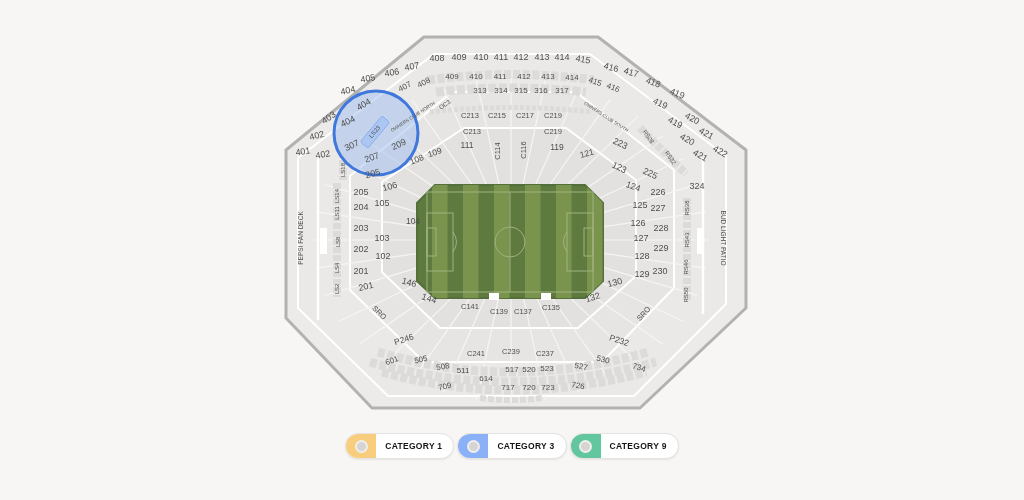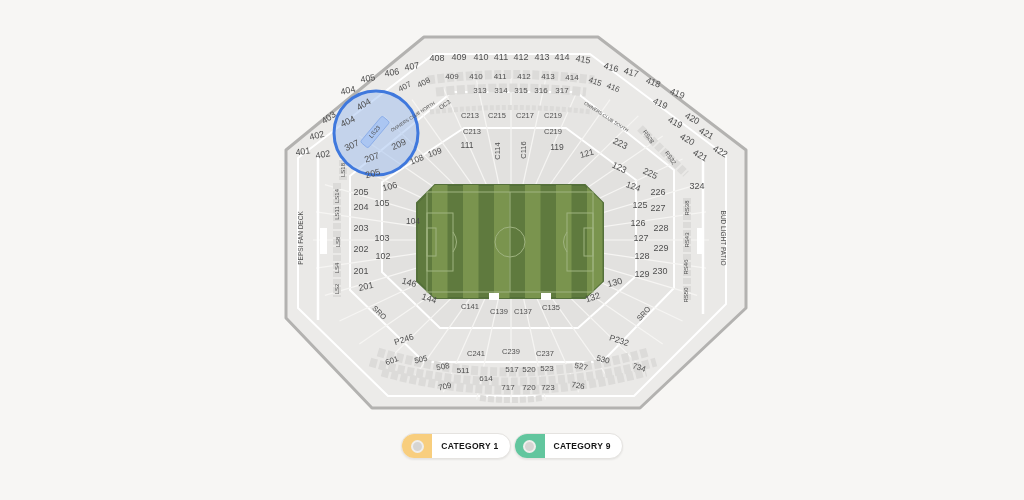--- a/index.html
+++ b/index.html
@@ -282,18 +282,24 @@
 </div>
 
 <div id="legend">
   <div class="pill">
     <span class="swatch" style="background: rgb(248, 206, 126);">
         <span class="dot"></span>
       </span>
     <span class="pill-label">CATEGORY 1</span>
   </div>
   <div class="pill">
+    <span class="swatch" style="background: rgb(138, 176, 248);">
+        <span class="dot"></span>
+      </span>
+    <span class="pill-label">CATEGORY 3</span>
+  </div>
+  <div class="pill">
     <span class="swatch" style="background: rgb(98, 198, 158);">
         <span class="dot"></span>
       </span>
     <span class="pill-label">CATEGORY 9</span>
   </div>
 </div>
 
 </body></html>

